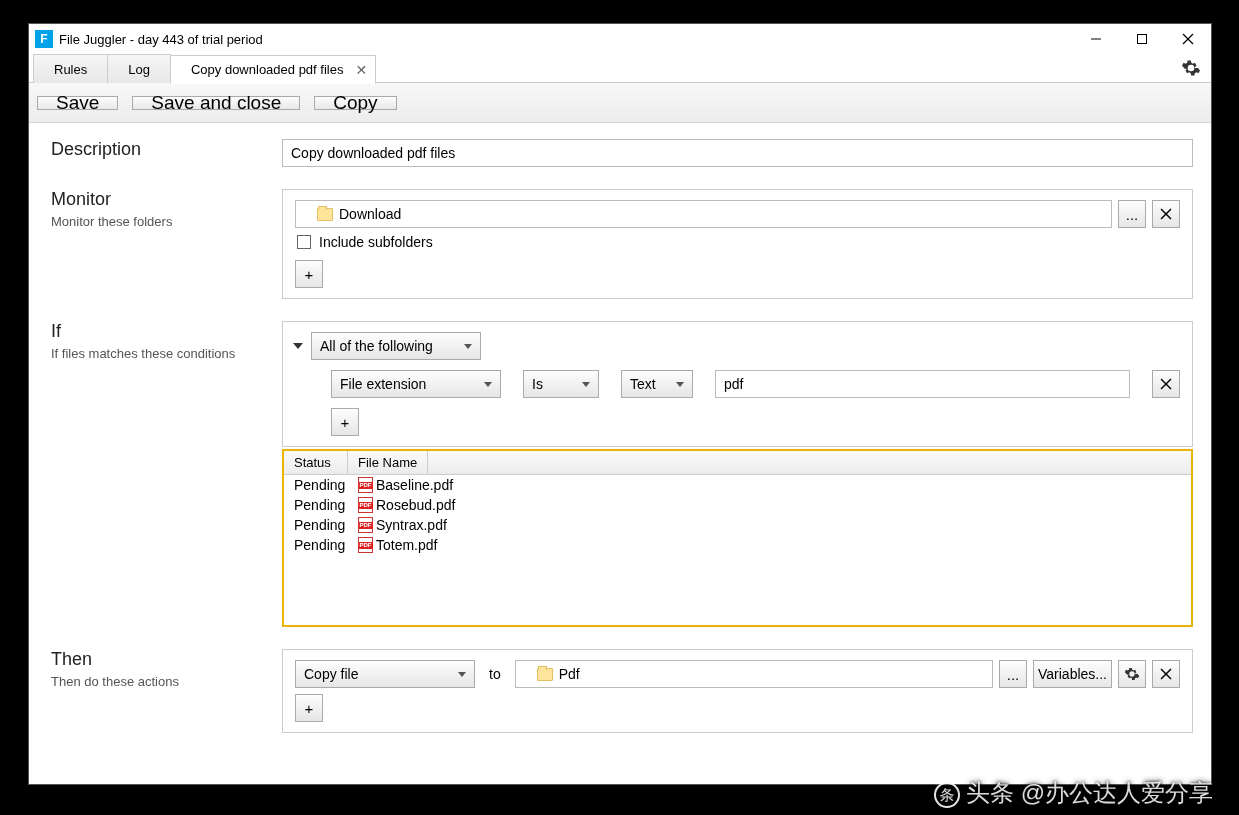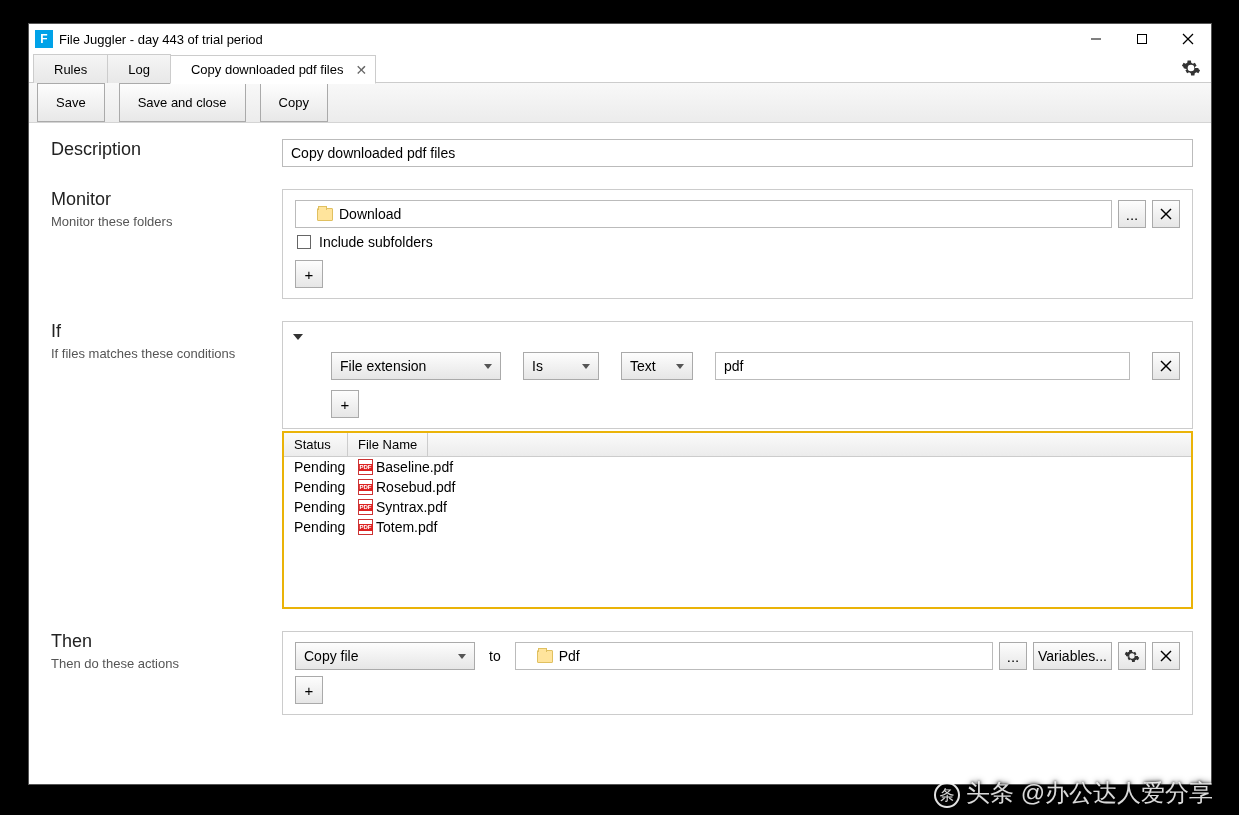--- a/index.html
+++ b/index.html
@@ -10,21 +10,21 @@
 .app-icon { width: 18px; height: 18px; background: #00a2e8; color: #fff; font-size: 12px; font-weight: bold; display: flex; align-items: center; justify-content: center; margin-right: 6px; }
 .title-text { font-size: 13px; color: #000; }
 .win-controls { margin-left: auto; display: flex; height: 30px; }
 .win-btn { width: 46px; display: flex; align-items: center; justify-content: center; font-size: 13px; }
 .tabbar { height: 29px; background: #fff; display: flex; border-bottom: 1px solid #ccc; padding-left: 4px; position: relative; }
 .tab { height: 29px; padding: 0 20px; font-size: 13px; display: flex; align-items: center; border: 1px solid #ccc; border-bottom: none; margin-right: -1px; background: linear-gradient(#f5f5f5, #e8e8e8); position: relative; top: 0; }
 .tab.active { background: #fff; border-bottom: 1px solid #fff; top: 1px; z-index: 2; padding-right: 8px; }
 .tab-close { margin-left: 12px; font-size: 14px; color: #666; }
 .gear-top { position: absolute; right: 10px; top: 4px; font-size: 18px; color: #333; }
 .toolbar { height: 40px; background: linear-gradient(#f8f8f8, #ececec); border-bottom: 1px solid #d4d4d4; display: flex; align-items: center; padding-left: 8px; gap: 14px; }
-.tool-btn { height: 39px; padding: 0 18px; border: 1px solid #aaa; background: linear-gradient(#fdfdfd, #e8e8e8); font-size: 13px; display: flex; align-items: center; }
+.tool-btn { height: 14px; padding: 0 18px; border: 1px solid #aaa; background: linear-gradient(#fdfdfd, #e8e8e8); font-size: 19px; display: flex; align-items: center; }
 .content { padding: 16px 18px 0 18px; }
 .section { display: flex; margin-bottom: 22px; }
 .section-label { width: 235px; flex-shrink: 0; padding-left: 4px; }
 .section-label h3 { margin: 0; font-size: 18px; font-weight: 400; color: #222; }
 .section-label .sub { margin: 4px 0 0 0; font-size: 13px; color: #555; }
 .section-body { flex: 1; }
 .desc-input { width: 100%; height: 28px; border: 1px solid #bbb; padding: 0 8px; font-size: 14px; }
 .panel { border: 1px solid #ccc; padding: 10px 12px; }
 .row { display: flex; align-items: center; gap: 6px; margin-bottom: 6px; }
 .folder-input { flex: 1; height: 28px; border: 1px solid #bbb; display: flex; align-items: center; padding: 0 21px; font-size: 14px; gap: 6px; }
@@ -144,20 +144,21 @@
 
     <div class="section">
       <div class="section-label">
         <h3>If</h3>
         <p class="sub">If files matches these conditions</p>
       </div>
       <div class="section-body">
         <div class="panel">
           <div class="row">
             <div class="tri"></div>
+            <div class="dropdown" style="width:170px">All of the following</div>
           </div>
           <div class="cond-row">
             <div class="dropdown" style="width:170px">File extension</div>
             <div class="dropdown" style="width:76px">Is</div>
             <div class="dropdown" style="width:72px">Text</div>
             <input class="text-input" value="pdf" style="">
             <div class="sq-btn">
               <svg width="12" height="12">
                     <line x1="1" y1="1" x2="11" y2="11" stroke="#000" stroke-width="1.4"></line>
                     <line x1="11" y1="1" x2="1" y2="11" stroke="#000" stroke-width="1.4"></line>

